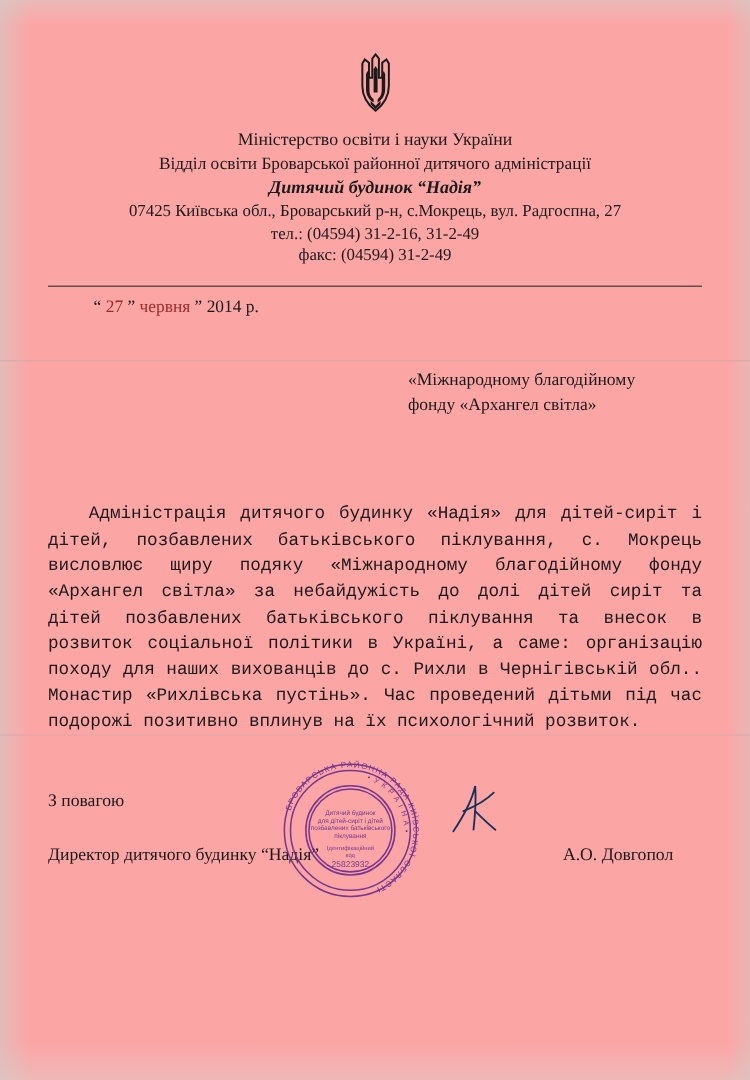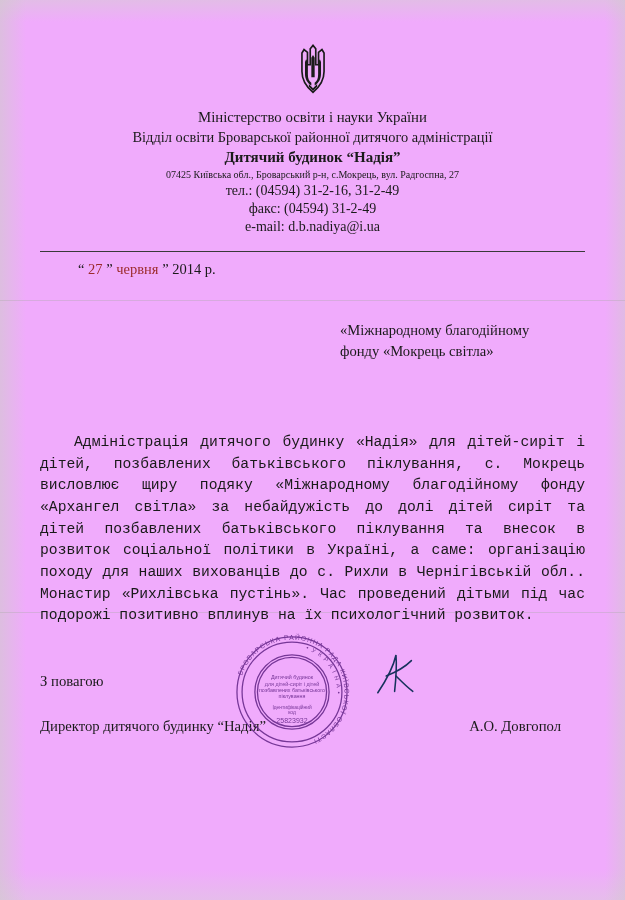--- a/index.html
+++ b/index.html
@@ -12,21 +12,21 @@
     height: 900px;
     overflow: hidden;
     font-family: "Liberation Serif", "DejaVu Serif", serif;
     color: #1a1a1a;
   }
 
   .page {
     position: relative;
     width: 625px;
     height: 900px;
-    background: #f0abfc;
+    background: #fca5a5;
     box-sizing: border-box;
     overflow: hidden;
   }
 
   
   .scan-shade {
     position: absolute;
     inset: 0;
     pointer-events: none;
     background:
@@ -63,23 +63,23 @@
 
   
   .letterhead {
     text-align: center;
     line-height: 1.32;
     font-size: 14.5px;
   }
   .letterhead .lh-line { white-space: nowrap; }
   .lh-org1 { font-size: 14.8px; }
   .lh-org2 { font-size: 14.4px; }
-  .lh-name { font-size: 15px; font-weight: bold; margin-top: 1px; }
+  .lh-name { font-size: 15px; font-weight: bold; margin-top: 1px; font-style: italic; }
   .lh-sub  { font-size: 14.2px; font-weight: bold; }
-  .lh-addr { font-size: 10px; margin-top: 1px; }
+  .lh-addr { font-size: 14px; margin-top: 1px; }
   .lh-tel  { font-size: 14px; }
   .lh-fax  { font-size: 14px; }
   .lh-mail { font-size: 14px; }
 
   
   .rule {
     margin: 14px 0 0 0;
     border: none;
     border-top: 1px solid #3a3a3a;
     width: 100%;
@@ -178,37 +178,36 @@
       </svg>
     </div>
 
     <div class="letterhead">
       <div class="lh-line lh-org1">Міністерство освіти і науки України</div>
       <div class="lh-line lh-org2">Відділ освіти Броварської районної дитячого адміністрації</div>
       <div class="lh-line lh-name">Дитячий будинок “Надія”</div>
       <div class="lh-line lh-addr">07425 Київська обл., Броварський р-н, с.Мокрець, вул. Радгоспна, 27</div>
       <div class="lh-line lh-tel">тел.: (04594) 31-2-16, 31-2-49</div>
       <div class="lh-line lh-fax">факс: (04594) 31-2-49</div>
-      <div class="lh-line lh-mail">e-mail: d.b.nadiya@i.ua</div>
     </div>
 
     <hr class="rule">
 
     <div class="date-row">
       <span>“</span>
       <span class="dnum">27</span>
       <span>”</span>
       <span class="dmon">червня</span>
       <span>”</span>
       <span>2014 р.</span>
     </div>
 
     <div class="addressee">
       <div>«Міжнародному благодійному</div>
-      <div>фонду «Мокрець світла»</div>
+      <div>фонду «Архангел світла»</div>
     </div>
 
     <div class="body-text">
       <p class="indent">Адміністрація дитячого будинку «Надія» для дітей-сиріт і дітей, позбавлених батьківського піклування, с. Мокрець висловлює щиру подяку «Міжнародному благодійному фонду «Архангел світла» за небайдужість до долі дітей сиріт та дітей позбавлених батьківського піклування та внесок в розвиток соціальної політики в Україні, а саме: організацію походу для наших вихованців до с. Рихли в Чернігівській обл.. Монастир «Рихлівська пустінь». Час проведений дітьми під час подорожі позитивно вплинув на їх психологічний розвиток.</p>
     </div>
 
     <div class="closing">З повагою</div>
 
     <div class="sig-row">
       <div class="sig-left">Директор дитячого будинку  “Надія”</div>

